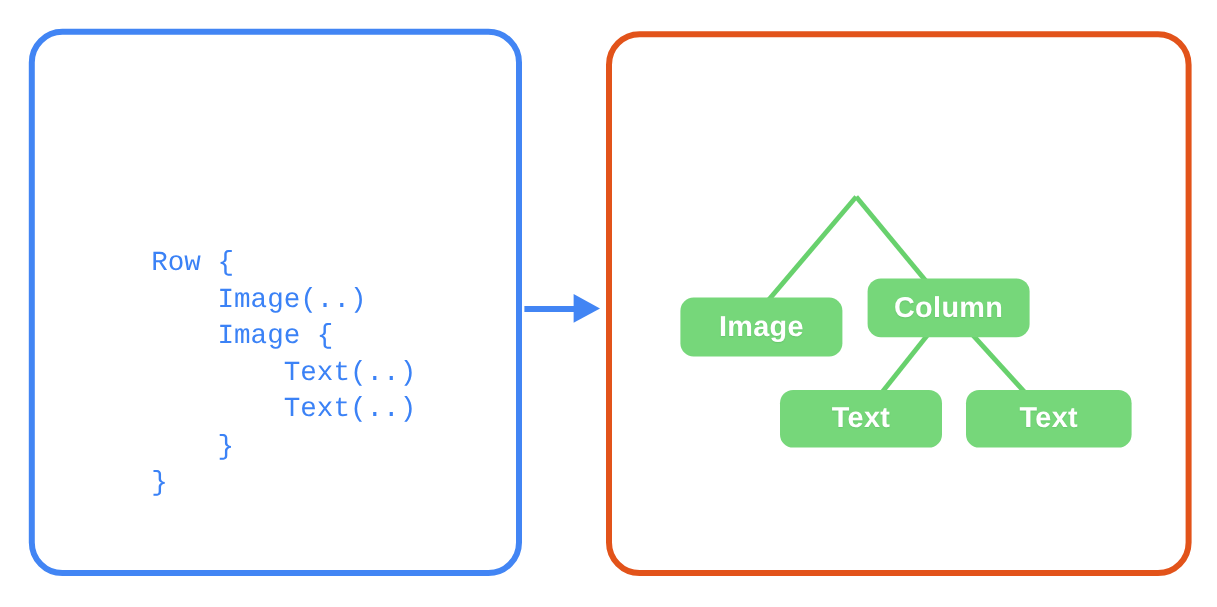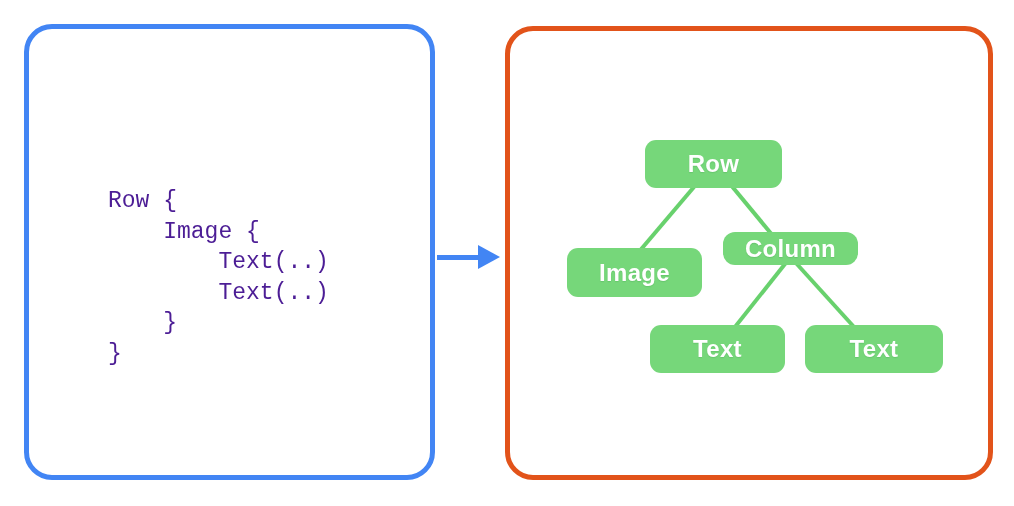--- a/index.html
+++ b/index.html
@@ -33,25 +33,25 @@
     left: 505px;
     top: 26px;
     width: 488px;
     height: 454px;
     border-color: #E2531A;
   }
   .code {
     position: absolute;
     left: 79px;  
     top: 157px;  
-    margin: 0;
+    margin: 18px;
     font-family: "Liberation Mono", "DejaVu Sans Mono", monospace;
     font-size: 23px;
     line-height: 30.5px;
-    color: #4c1d95;
+    color: #3b82f6;
   }
   .code-line {
     white-space: pre;
   }
   
   .arrow {
     position: absolute;
     left: 437px;
     top: 245px;
     width: 63px;
@@ -93,52 +93,52 @@
     font-size: 24px;
     font-weight: bold;
     letter-spacing: 0.3px;
     display: flex;
     align-items: center;
     justify-content: center;
     text-shadow: 0 1px 1px rgba(60,150,70,0.25);
   }
   .node-row    { left: 135px; top: 109px; width: 137px; height: 48px; }
   .node-image  { left:  57px; top: 217px; width: 135px; height: 49px; }
-  .node-column { left: 213px; top: 201px; width: 135px; height: 33px; border-radius: 12px; }
+  .node-column { left: 213px; top: 201px; width: 135px; height: 49px; }
   .node-text1  { left: 140px; top: 294px; width: 135px; height: 48px; }
   .node-text2  { left: 295px; top: 294px; width: 138px; height: 48px; }
 </style>
 </head>
 <body>
 
 <div class="canvas">
 
   <div class="panel left">
     <div class="code">
       <div class="code-line">Row {</div>
+      <div class="code-line">    Image(..)</div>
       <div class="code-line">    Image {</div>
       <div class="code-line">        Text(..)</div>
       <div class="code-line">        Text(..)</div>
       <div class="code-line">    }</div>
       <div class="code-line">}</div>
     </div>
   </div>
 
   <div class="arrow">
     <div class="arrow-shaft"></div>
     <div class="arrow-head"></div>
   </div>
 
   <div class="panel right">
     <svg class="edges" viewBox="0 0 488 454" xmlns="http://www.w3.org/2000/svg">
       <line x1="203.5" y1="133" x2="124.5" y2="226" stroke="#68D16D" stroke-width="4"></line>
       <line x1="203.5" y1="133" x2="280.5" y2="226" stroke="#68D16D" stroke-width="4"></line>
       <line x1="280.5" y1="226" x2="207.5" y2="318" stroke="#68D16D" stroke-width="4"></line>
       <line x1="280.5" y1="226" x2="364" y2="318" stroke="#68D16D" stroke-width="4"></line>
     </svg>
-    <div class="node node-row">Row</div>
     <div class="node node-image">Image</div>
     <div class="node node-column">Column</div>
     <div class="node node-text1">Text</div>
     <div class="node node-text2">Text</div>
   </div>
 
 </div>
 
 </body></html>

